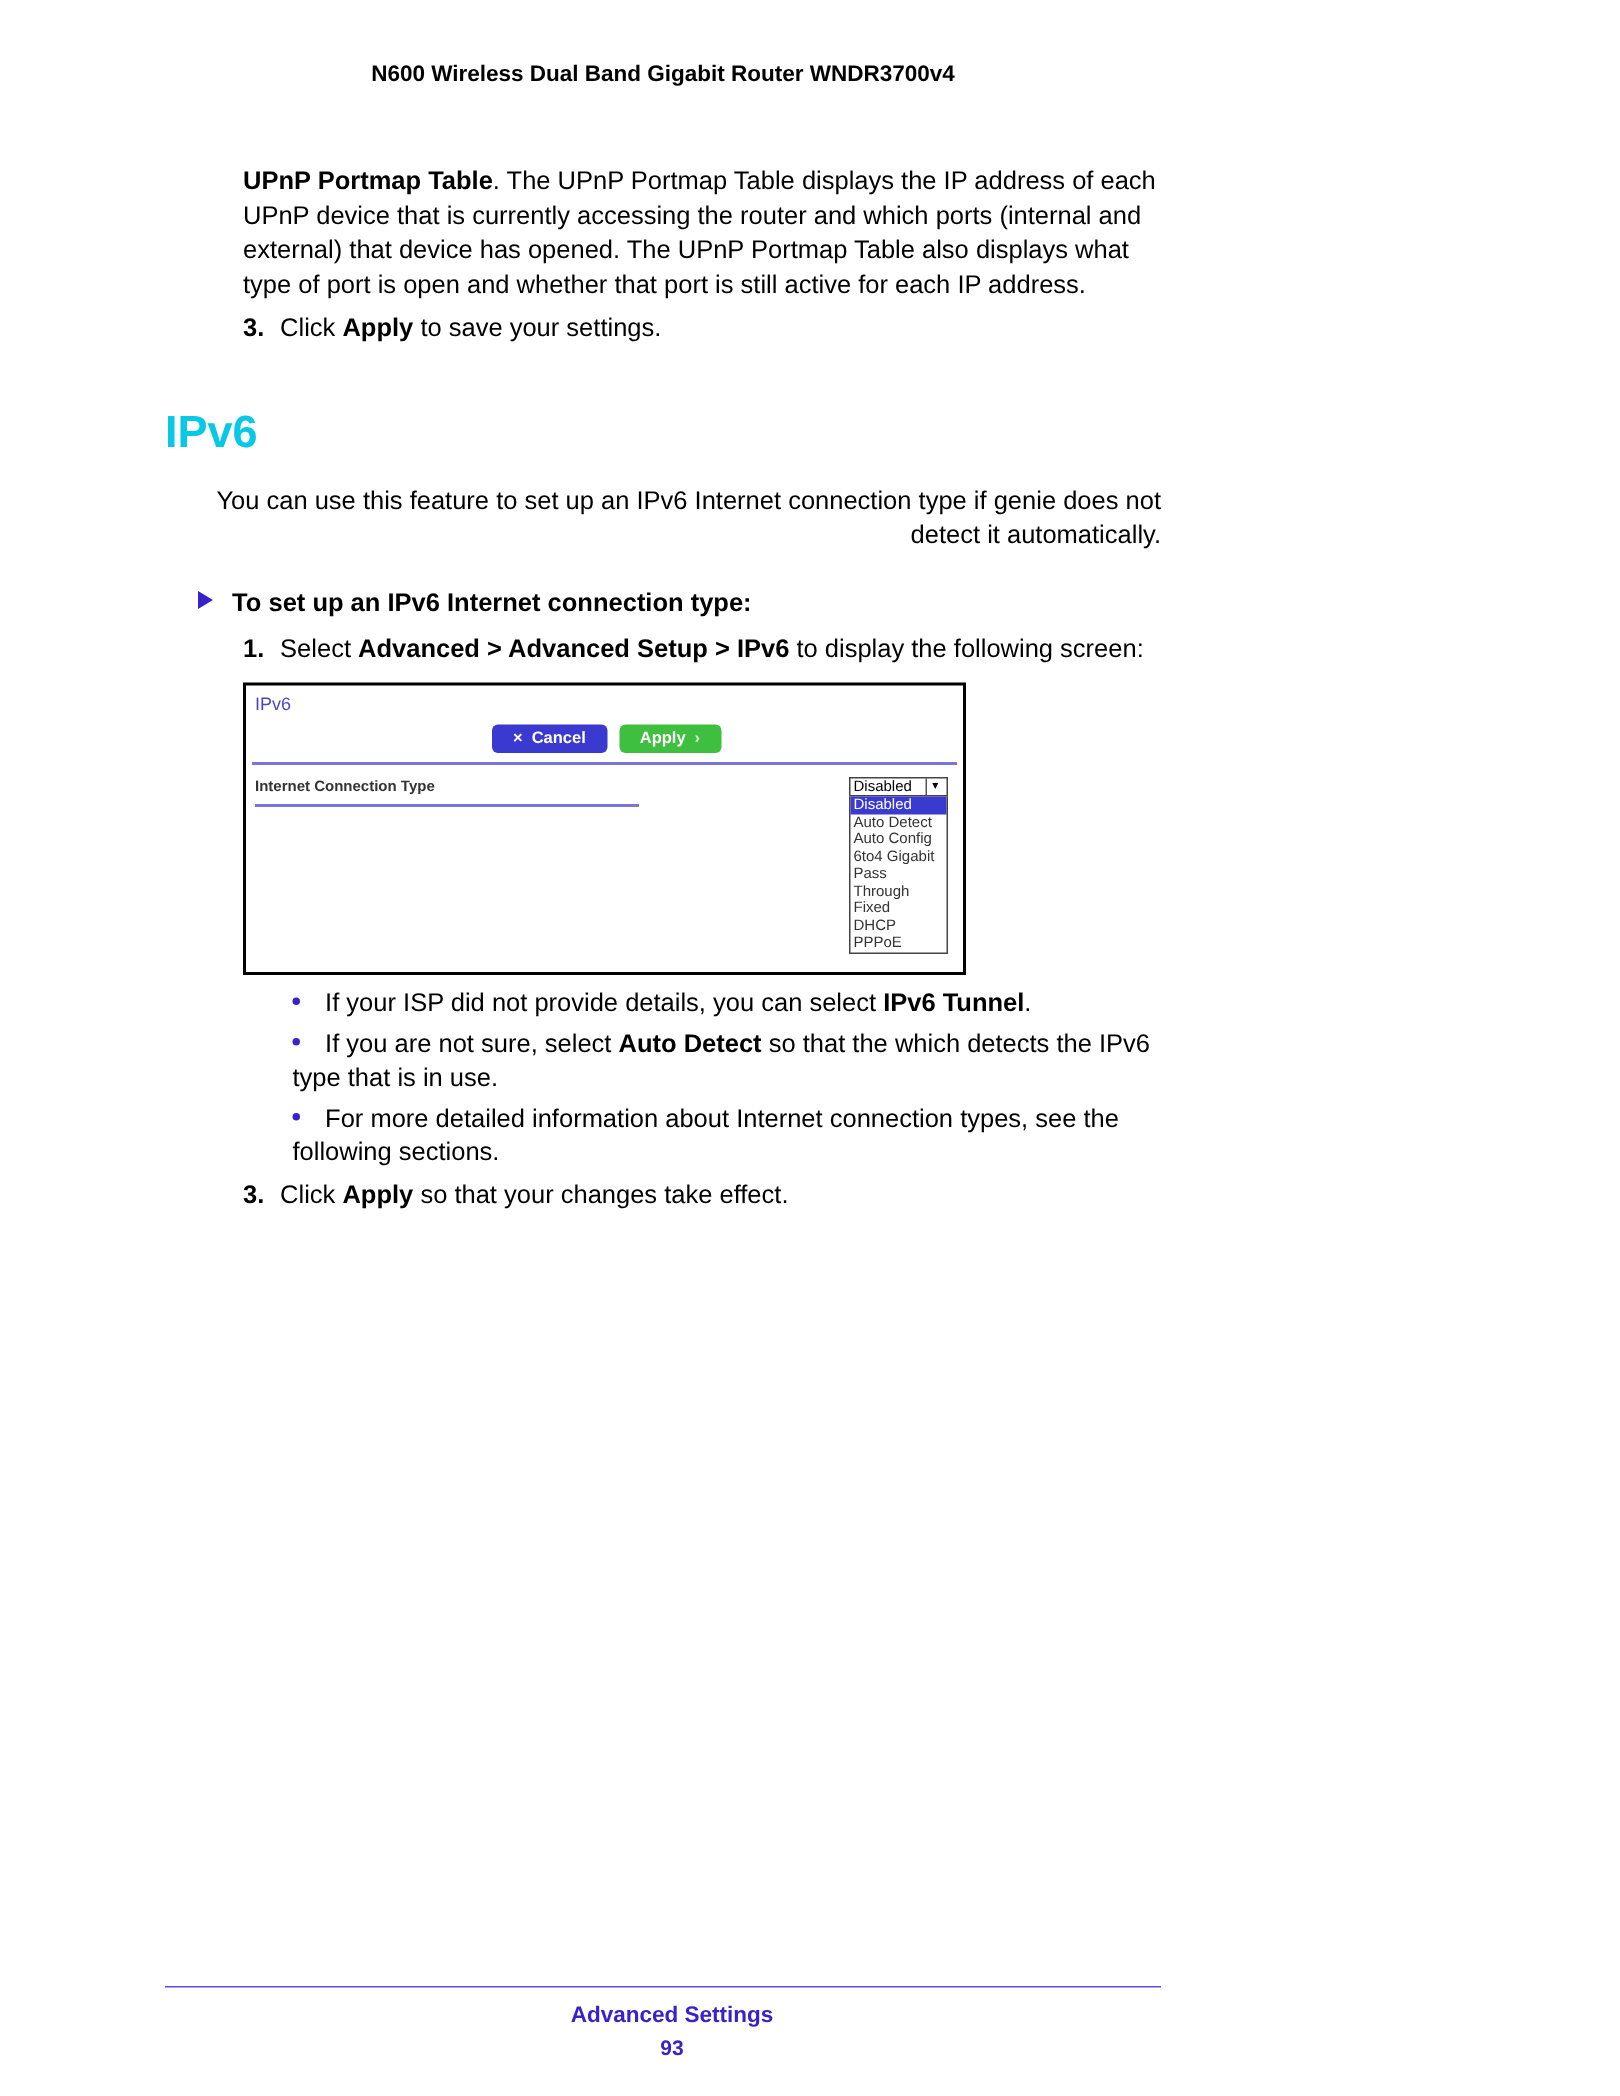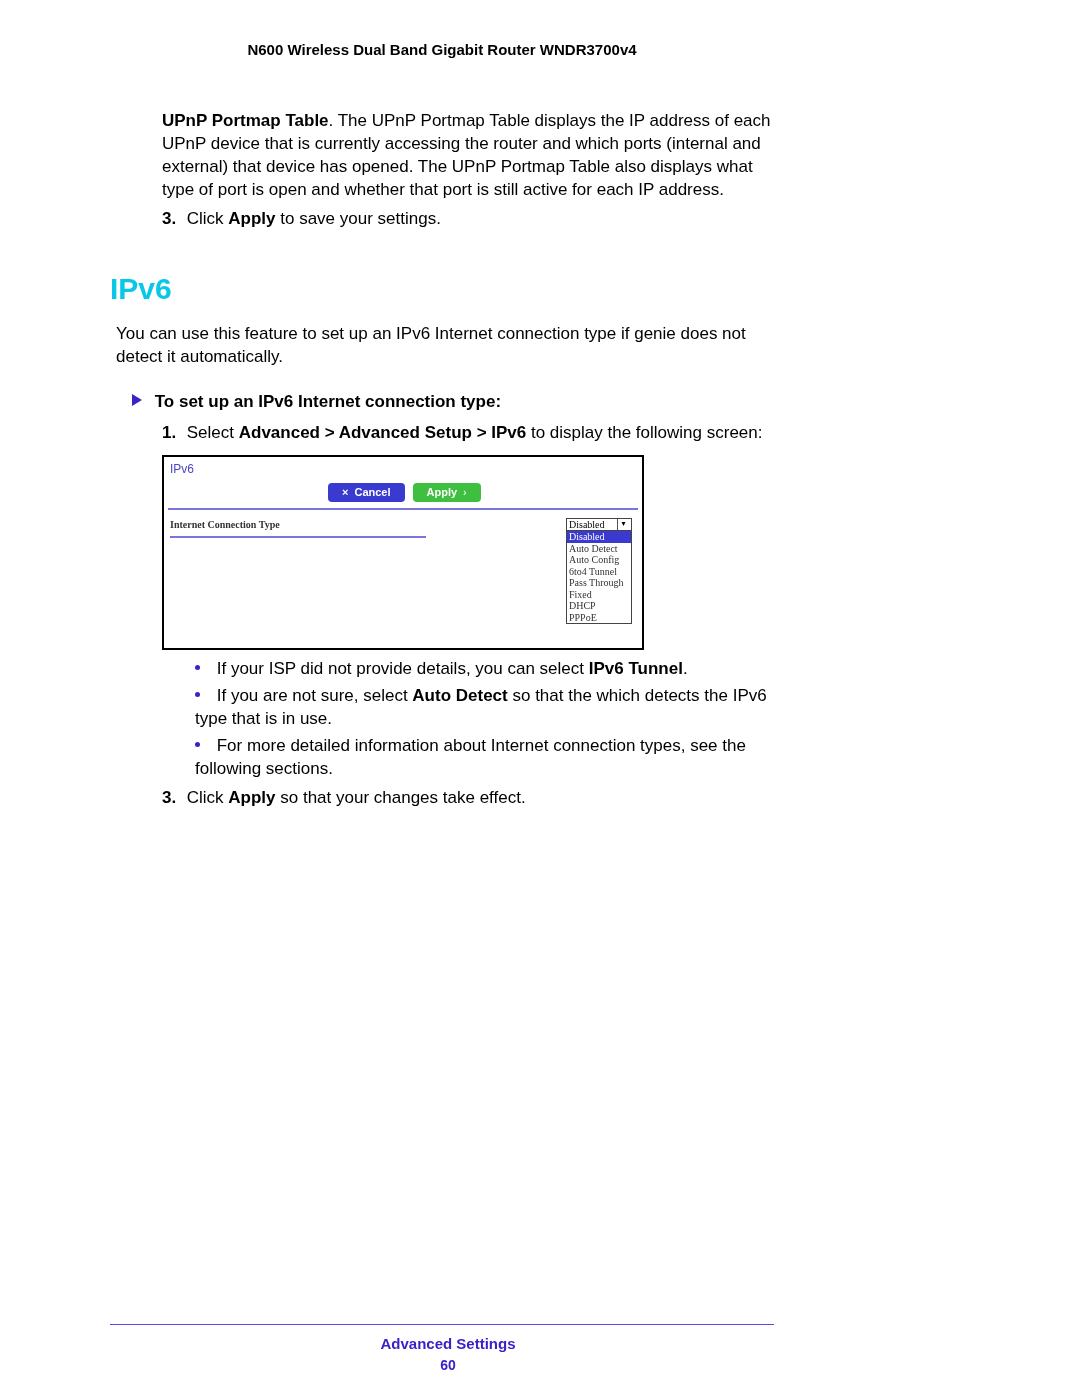--- a/index.html
+++ b/index.html
@@ -28,21 +28,21 @@
   .indent-block { margin-left: 52px; }
   .step-item { margin: 6px 0 6px 52px; }
   .step-num { font-weight: bold; display: inline-block; min-width: 20px; }
   .h2-section {
     font-family: "Trebuchet MS", Arial, sans-serif;
     font-size: 30px;
     font-weight: bold;
     color: #09c8e6;
     margin: 38px 0 14px 0;
   }
-  .body-text { margin-left: 6px; }
+  .body-text { margin-left: 34px; text-align: right; }
   .task-row { margin: 22px 0 8px 22px; }
   .tri {
     display: inline-block;
     width: 0; height: 0;
     border-top: 6px solid transparent;
     border-bottom: 6px solid transparent;
     border-left: 10px solid #3822c8;
     margin-right: 8px;
     vertical-align: 1px;
   }
@@ -82,21 +82,21 @@
     padding: 2px 14px;
     border-radius: 4px;
     display: inline-flex;
     align-items: center;
     gap: 6px;
   }
   .ui-btn.cancel { background: #3a3ad0; }
   .ui-btn.apply  { background: #3fbf3f; }
   .ui-x { font-weight: bold; }
   .ui-arrow { font-weight: bold; opacity: .8; }
-  .ui-body { display: flex; padding: 4px 6px 24px 6px; font-size: 10px; font-family: Liberation Serif, serif; }
+  .ui-body { display: flex; padding: 4px 6px 12px 6px; font-size: 10px; }
   .ui-label { flex: 0 0 55%; border-bottom: 2px solid #7a74dd; height: 18px; color:#333; font-weight:bold;}
   .ui-spacer { flex: 1; }
   .ui-select-col { flex: 0 0 70px; }
   .ui-select {
     width: 66px;
     border: 1px solid #444;
     font-size: 10px;
     padding: 0 2px;
     height: 13px;
     box-sizing: border-box;
@@ -192,21 +192,21 @@
       <div class="ui-spacer"></div>
       <div class="ui-select-col">
         <div class="ui-select">
           <span>Disabled</span>
           <span class="caret">▾</span>
         </div>
         <div class="ui-listbox">
           <div class="ui-opt sel">Disabled</div>
           <div class="ui-opt">Auto Detect</div>
           <div class="ui-opt">Auto Config</div>
-          <div class="ui-opt">6to4 Tunnel</div>
+          <div class="ui-opt">6to4 Gigabit</div>
           <div class="ui-opt">Pass Through</div>
           <div class="ui-opt">Fixed</div>
           <div class="ui-opt">DHCP</div>
           <div class="ui-opt">PPPoE</div>
         </div>
       </div>
     </div>
   </div>
 
 
@@ -224,15 +224,15 @@
   </div>
 
   <div class="step-item">
     <span class="step-num">3.</span>
     <span>Click </span><b>Apply</b><span> so that your changes take effect.</span>
   </div>
 
   <div class="footer-line"></div>
   <div class="footer">
     <div class="sec">Advanced Settings</div>
-    <div class="pg">60</div>
+    <div class="pg">93</div>
   </div>
 </div>
 
 </body></html>

